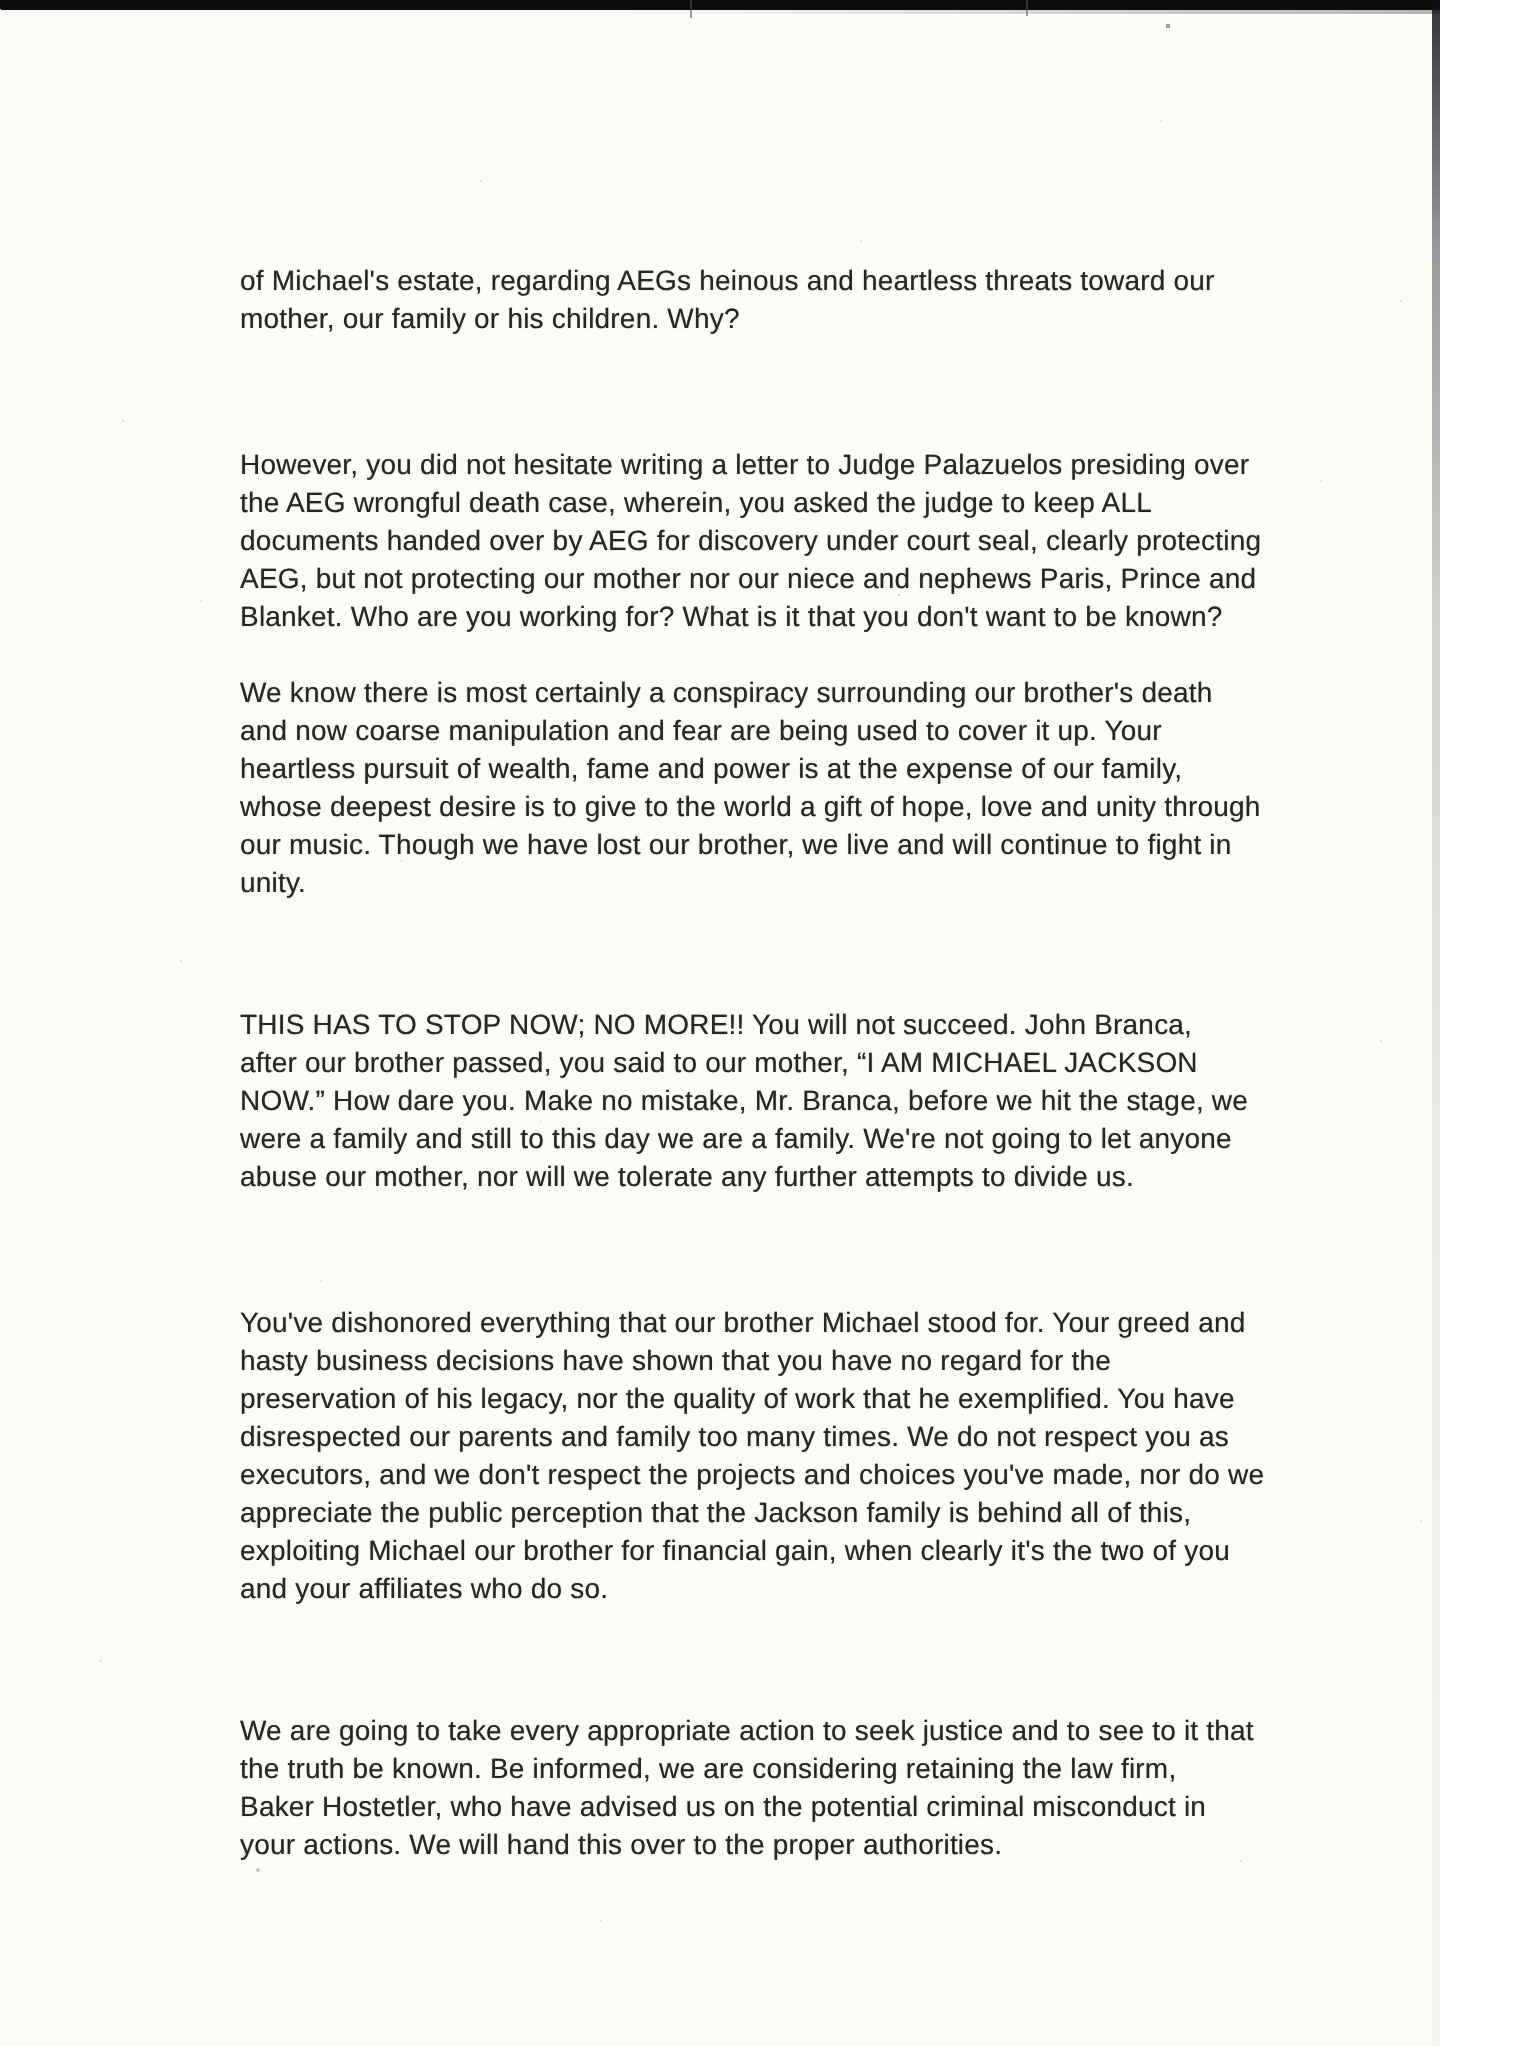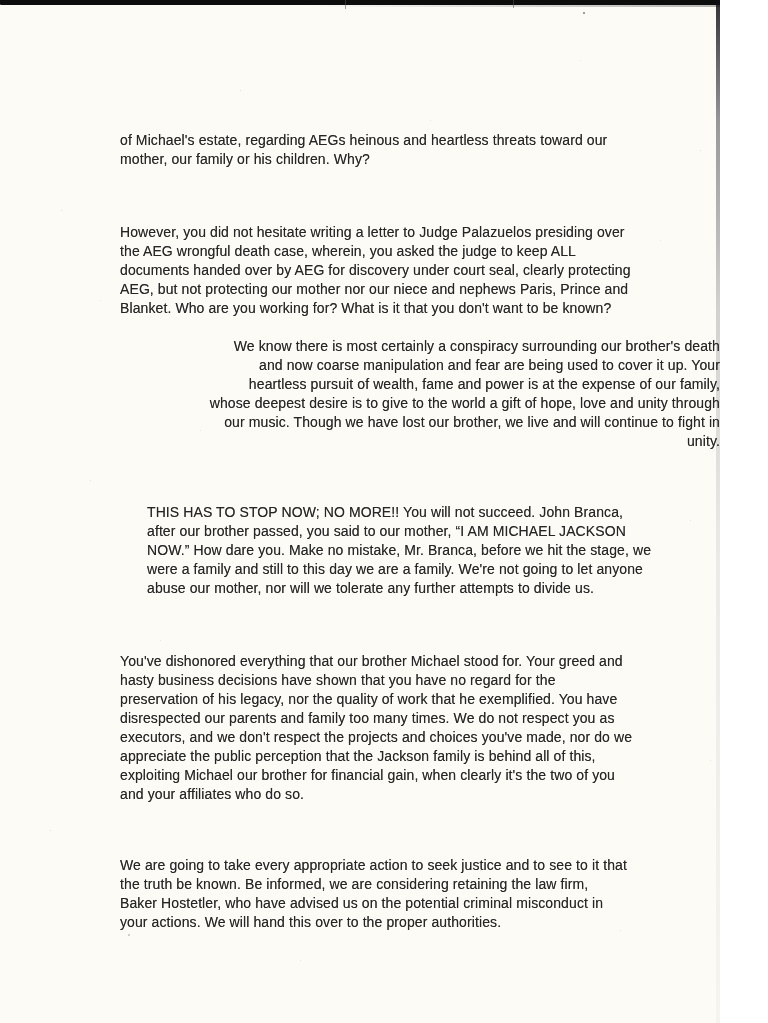--- a/index.html
+++ b/index.html
@@ -60,22 +60,22 @@
     color: var(--ink, #262626);
     font-size: 14px;
     line-height: 19px;
     letter-spacing: 0.1px;
     white-space: pre-line;
     text-shadow: 0 0 0.5px rgba(40,40,40,0.55);
   }
   .letter-body p { white-space: pre-line; }
   .para-1 { margin-bottom: 35px; }
   .para-2 { }
-  .para-3 { margin-bottom: 33px; text-align: right; }
-  .para-4 { margin-bottom: 35px; margin-left: 27px; }
+  .para-3 { margin-bottom: 33px; }
+  .para-4 { margin-bottom: 35px; }
   .para-5 { margin-bottom: 33px; }
   .para-6 { margin-bottom: 0; }
   .speckle {
     position: absolute;
     border-radius: 50%;
     background: #8a8a82;
     pointer-events: none;
   }
   .artifact-tick {
     position: absolute;

